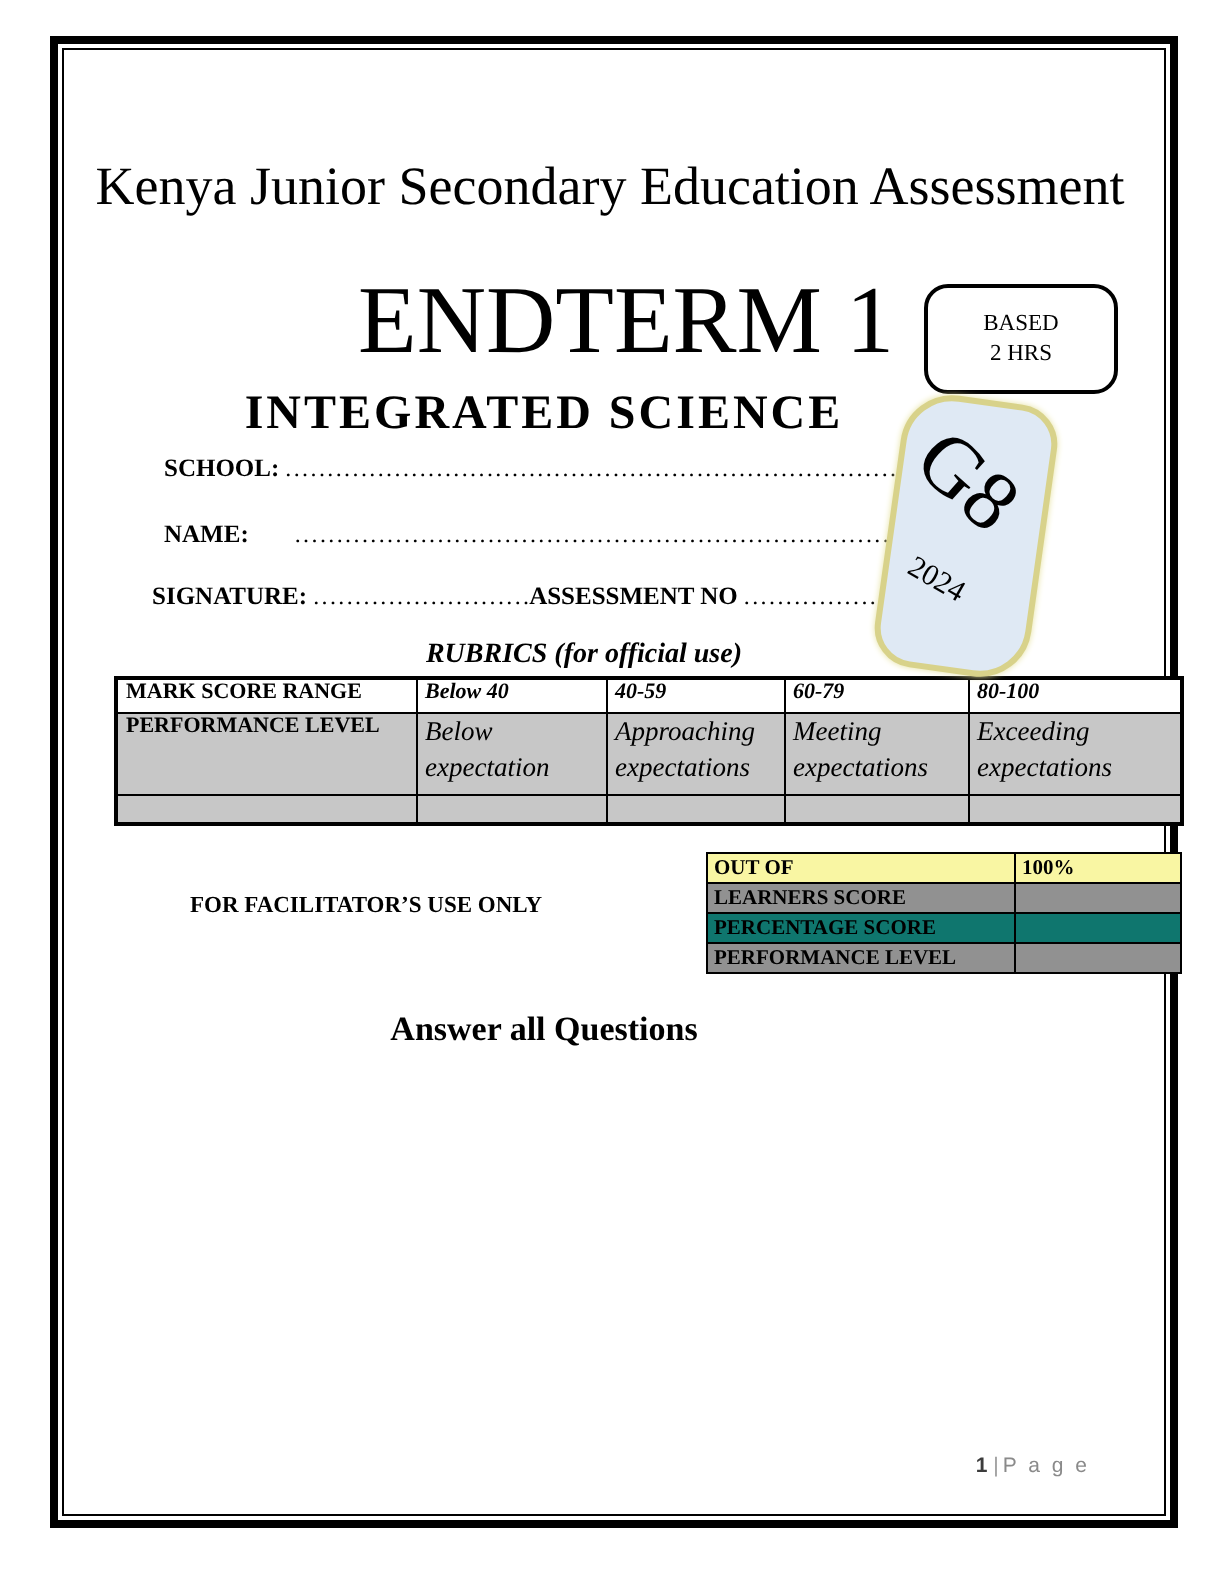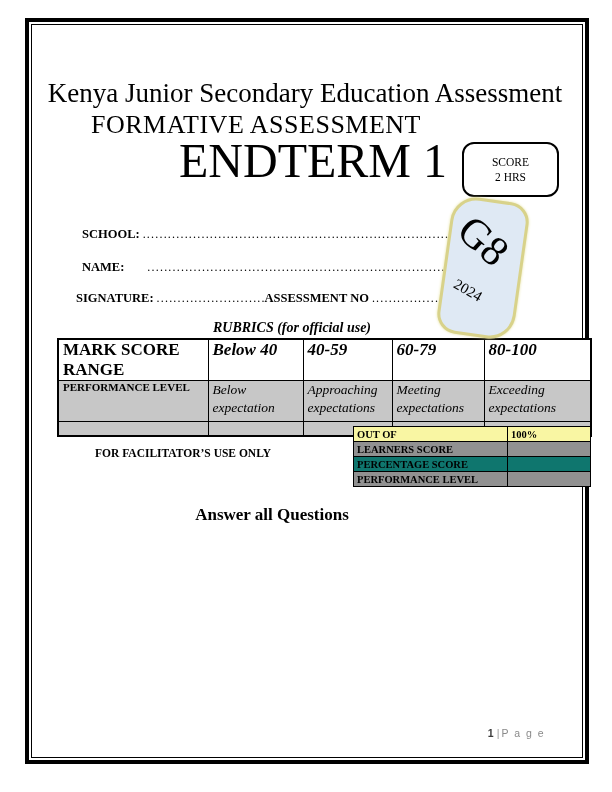--- a/index.html
+++ b/index.html
@@ -56,21 +56,21 @@
     transform:rotate(22deg); transform-origin:center;
   }
   .rubrics-title { top:320px; font-size:14px; font-weight:bold; font-style:italic; }
   .rubrics-title span { display:inline-block; transform:translateX(-13px); }
   table { border-collapse:collapse; }
   .rubrics-table {
     position:absolute; left:57px; top:338px; z-index:4;
     border:2px solid #000; table-layout:fixed; width:533px;
   }
   .rubrics-table td { border:1.5px solid #000; padding:0 4px; vertical-align:top; overflow:hidden; }
-  .rubrics-table tr.r1 td { background:#ffffff; height:16px; font-size:17px; font-weight:bold; }
+  .rubrics-table tr.r1 td { background:#ffffff; height:16px; font-size:11px; font-weight:bold; }
   .rubrics-table tr.r1 td.score { font-style:italic; }
   .rubrics-table tr.r2 td { background:#c7c7c7; height:40px; }
   .rubrics-table tr.r2 td.lbl { font-size:11px; font-weight:bold; }
   .rubrics-table tr.r2 td.desc { font-style:italic; font-size:13.5px; line-height:1.35; }
   .rubrics-table tr.r3 td { background:#c7c7c7; height:13px; }
   .facil-label { position:absolute; left:95px; top:447px; width:225px; text-align:left;
     font-size:11.5px; font-weight:bold; white-space:nowrap; z-index:2; }
   .facil-table {
     position:absolute; left:353px; top:426px; z-index:4;
     border:1.5px solid #000; table-layout:fixed; width:237px;
@@ -92,29 +92,29 @@
 </head>
 <body>
 
 <div class="page">
 
   <div class="frame">
     <div class="frame-inner"></div>
   </div>
 
   <div class="centerline t-body">Kenya Junior Secondary Education Assessment</div>
-  <div class="centerline t-formative" style="top:110px;">
-    <span>FORMATIVE ASSESSMENT</span>
-  </div>
   <div class="centerline t-endterm" style="top:137px;">
     <span>ENDTERM 1</span>
   </div>
   <div class="time-box">
-    <div>SCORE</div>
+    <div>BASED</div>
     <div>2 HRS</div>
+  </div>
+  <div class="centerline t-subject" style="top:194px;">
+    <span>INTEGRATED SCIENCE</span>
   </div>
 
   <div class="field-line fl-school">
     <span class="field-label">SCHOOL:</span>
     <span class="dots">...........................................................................................................................</span>
   </div>
   <div class="field-line fl-name">
     <span class="field-label">NAME:</span>
     <span class="dots">...........................................................................................................................</span>
   </div>

